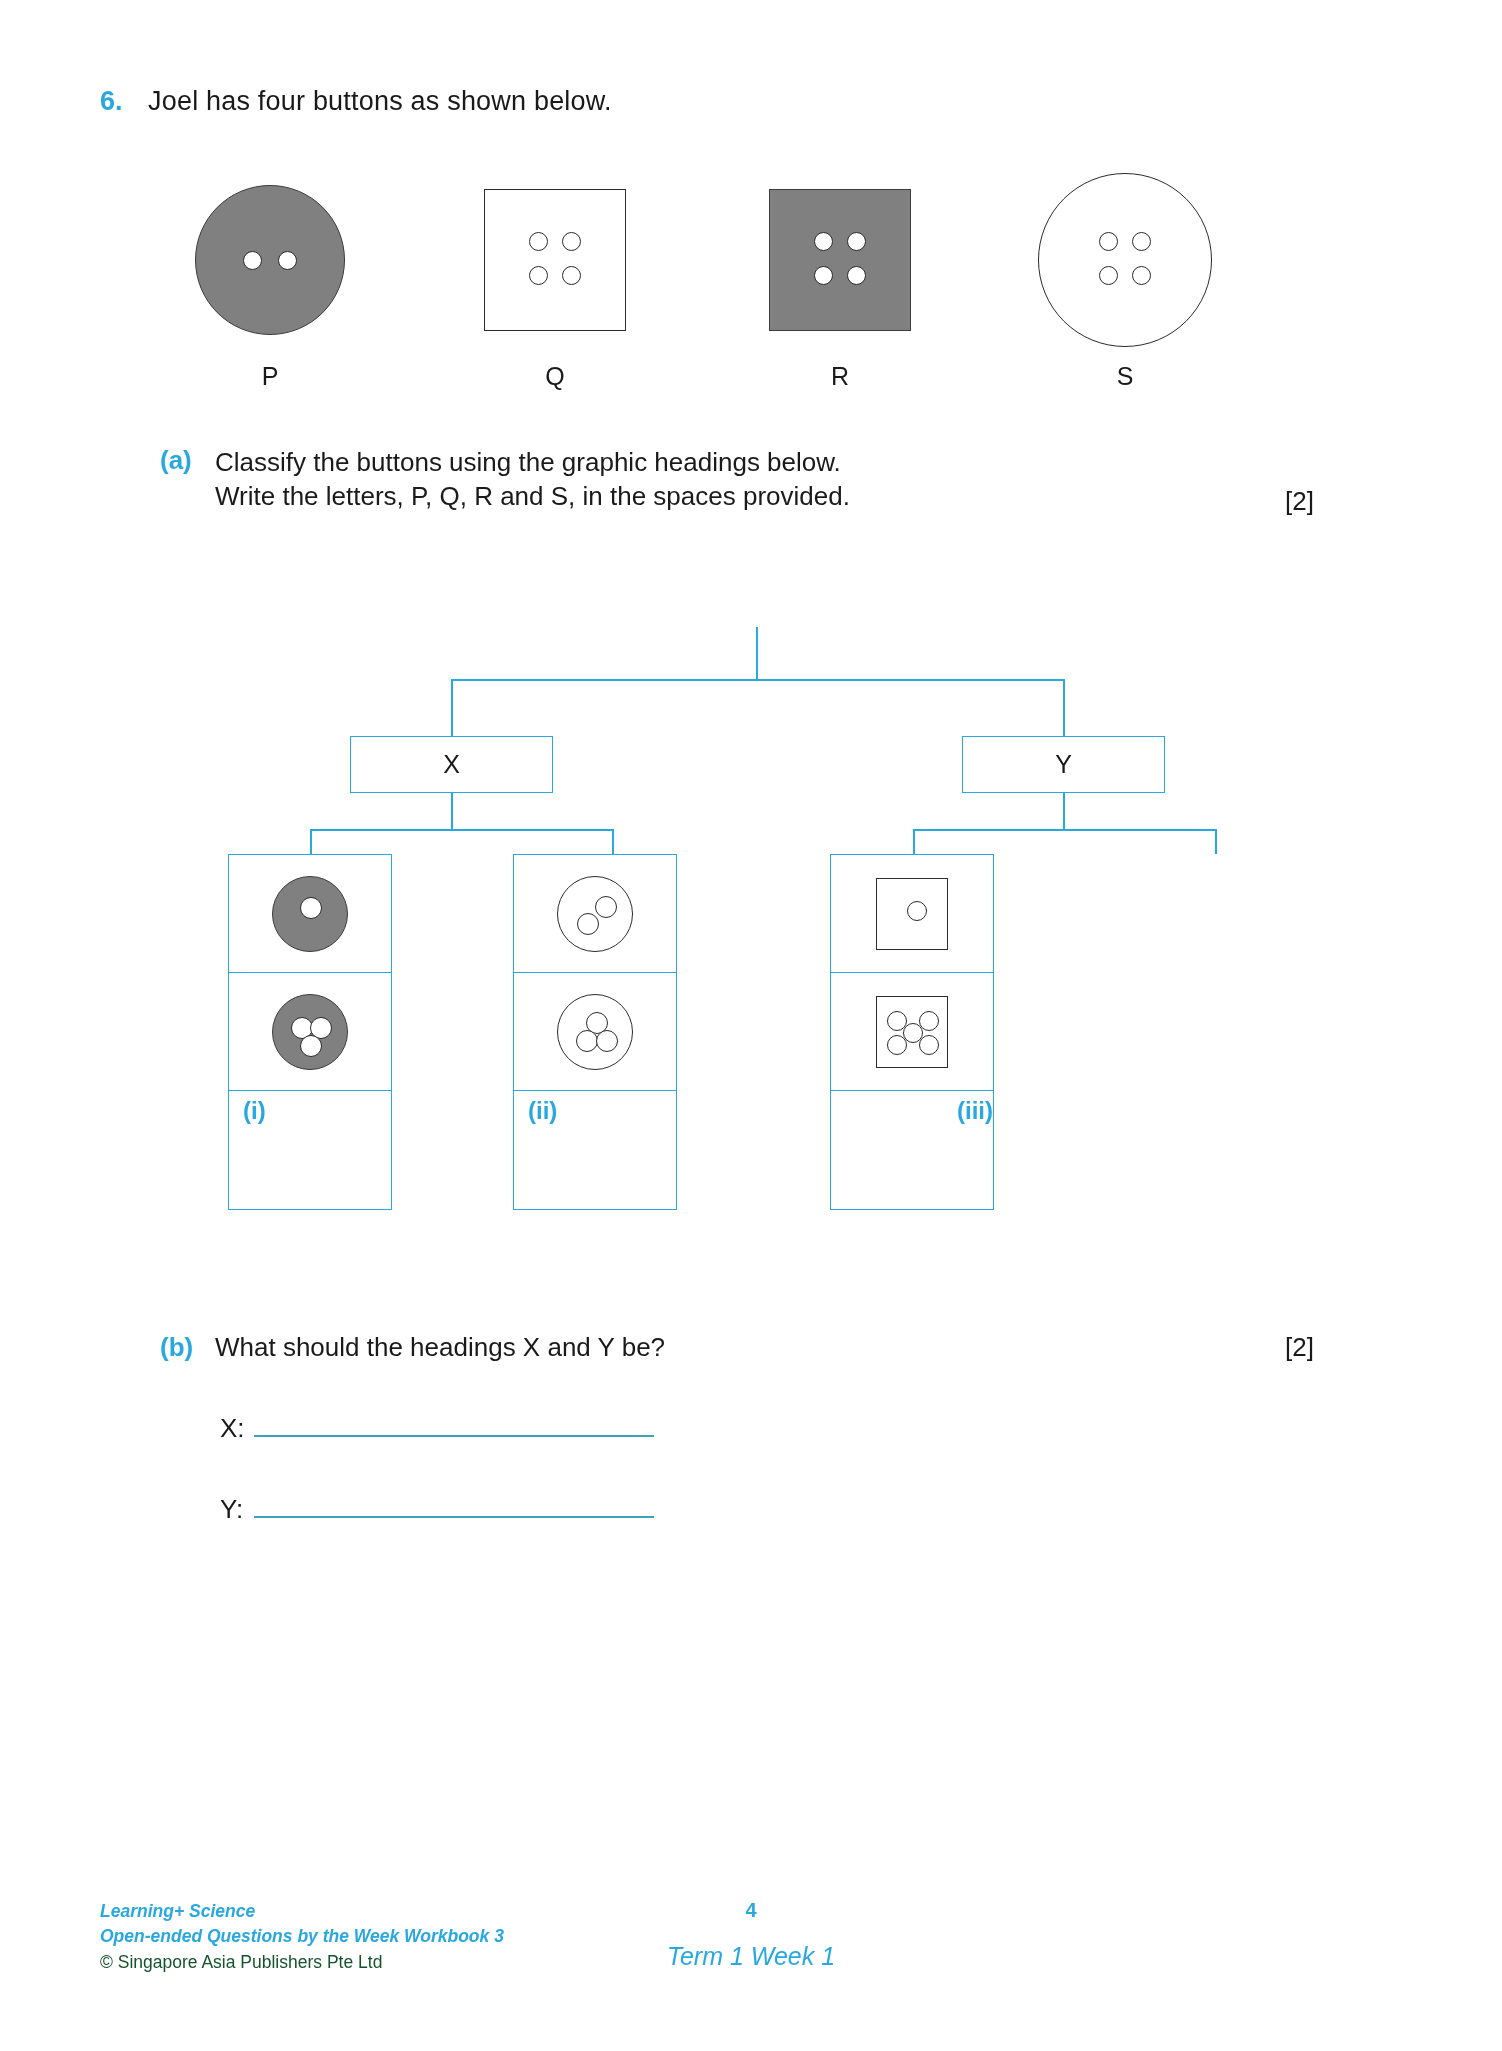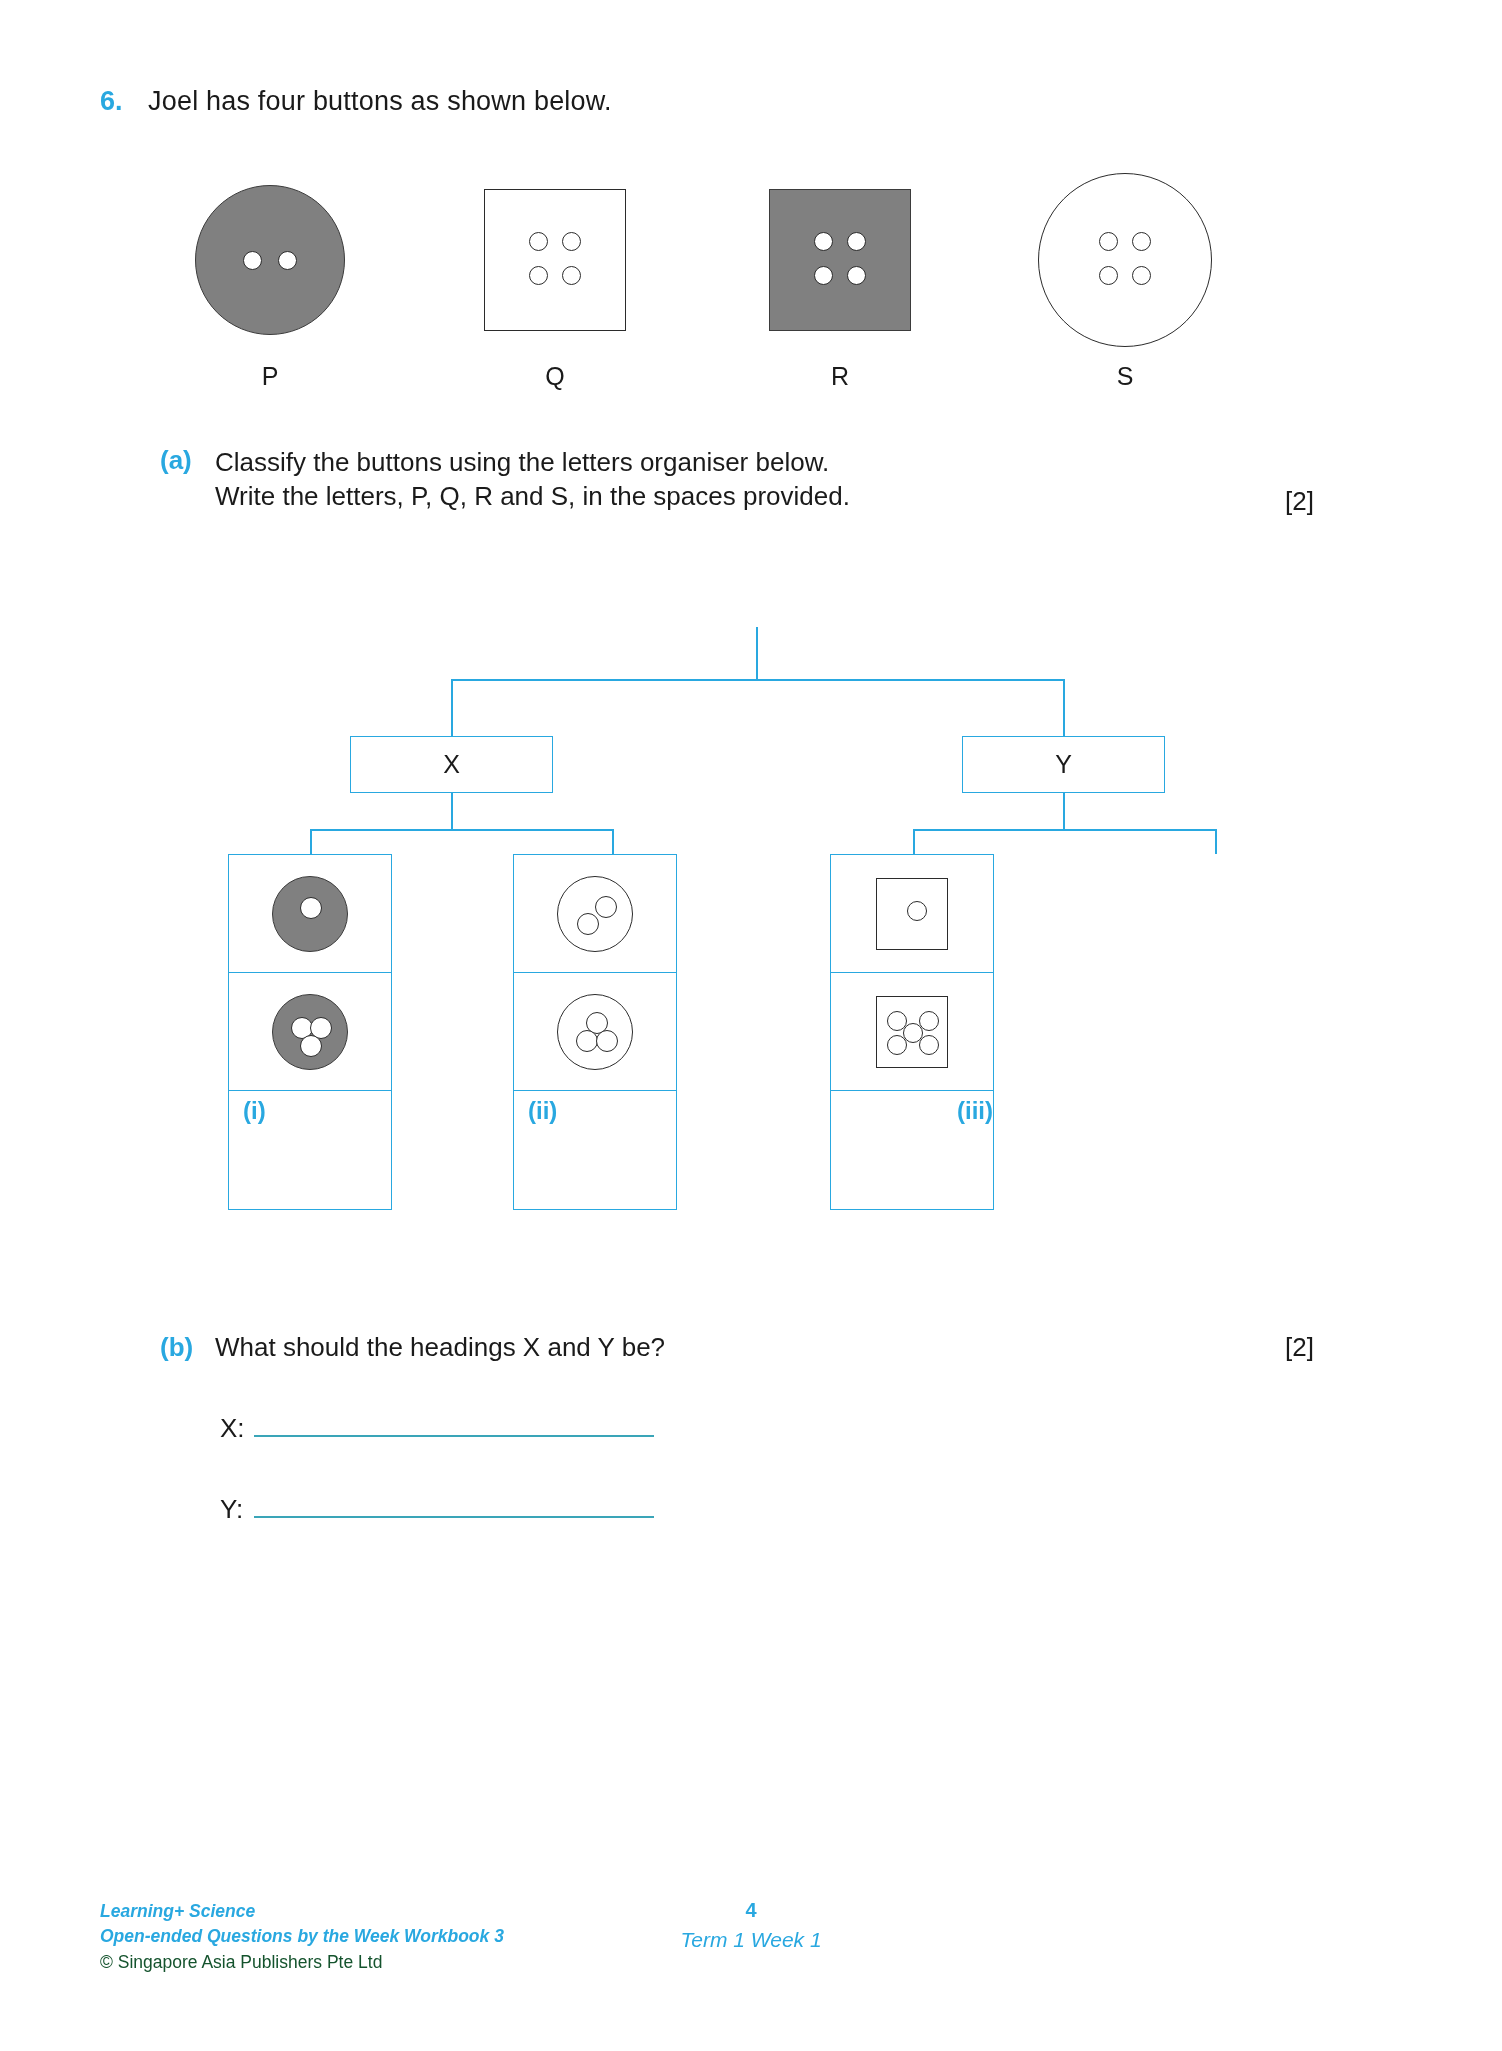--- a/index.html
+++ b/index.html
@@ -60,21 +60,21 @@
   .anslbl { font-size:26px; width:34px; }
   .ansline { width:400px; border-bottom:2px solid #3aa5b8; height:1px; }
 
   
   .footer { position:absolute; left:0; bottom:62px; width:1502px; height:90px; color:#29a8e0; }
   .fleft { position:absolute; left:100px; top:0; font-size:17.5px; line-height:1.45; }
   .fleft .b { font-weight:bold;font-style:italic; }
   .fleft .c { color:#14532d; }
   .fcenter { position:absolute; left:0; top:0; width:1502px; text-align:center; }
   .fpage { font-weight:bold; font-size:20px; }
-  .fterm { font-style:italic; font-size:21px; margin-top:6px; }
+  .fterm { font-style:italic; font-size:25px; margin-top:20px; }
 </style>
 </head>
 <body>
 
 <div class="page">
 
   <div class="qhead">
     <span class="qnum">6.</span>
     <span class="qtext">Joel has four buttons as shown below.</span>
   </div>
@@ -124,21 +124,21 @@
           <div class="hole" style="width:17px;height:17px;left:93px;top:92px;"></div>
         </div>
       </div>
       <div class="caption">S</div>
     </div>
   </div>
 
   <div class="parta">
     <span class="palbl">(a)</span>
     <span class="patext">
-      <span>Classify the buttons using the letters organiser below.</span><br>
+      <span>Classify the buttons using the graphic headings below.</span><br>
       <span>Write the letters, P, Q, R and S, in the spaces provided.</span>
     </span>
     <span class="marks" style="left:1125px; top:41px;">[2]</span>
   </div>
 
   <div class="tree">
 
 
     <div class="conn vline" style="left:756px; top:72px; height:52px;"></div>
 

